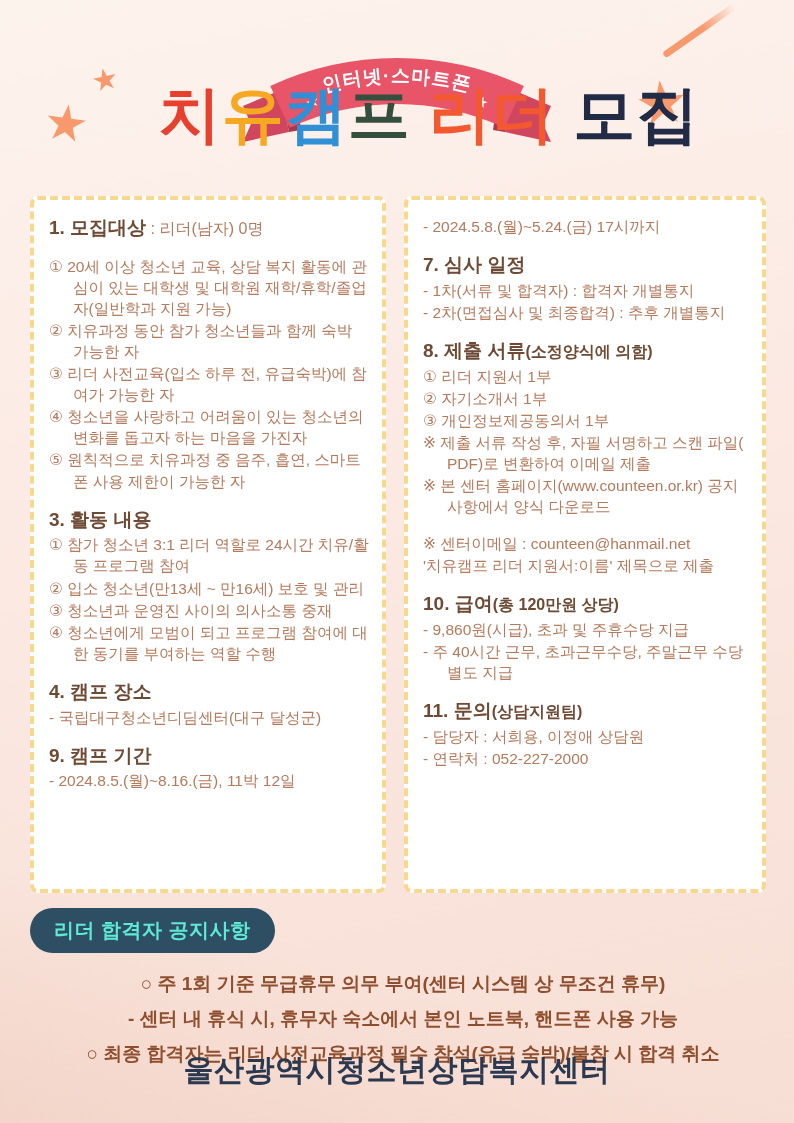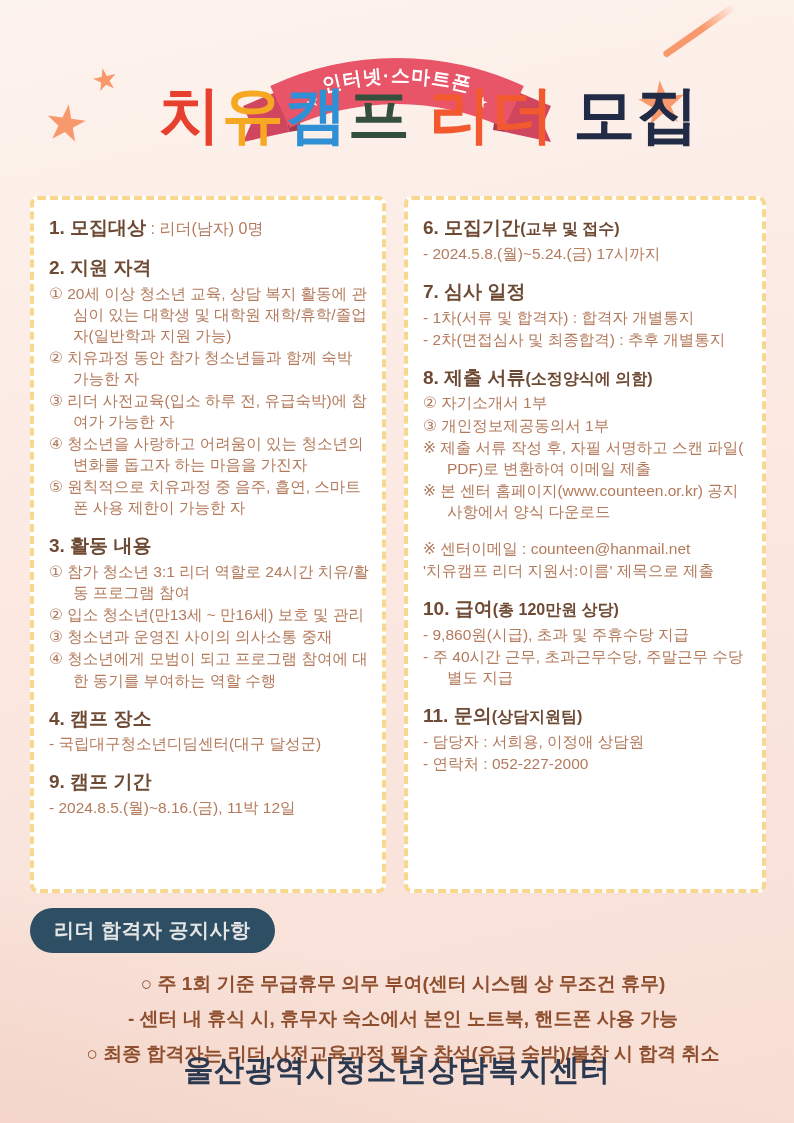--- a/index.html
+++ b/index.html
@@ -32,21 +32,21 @@
     padding:16px 12px 14px 15px;color:#b37a5c;font-size:15.5px;line-height:1.36;}
   .box-left{left:30px;width:356px;}
   .box-right{left:404px;width:362px;}
   .section{margin-bottom:16px;}
   .sec-heading{color:#6e4a34;font-weight:bold;font-size:19px;line-height:1.25;margin-bottom:3px;}
   .h-paren{font-size:16px;}
   .h-inline{color:#b37a5c;font-weight:normal;font-size:16px;}
   .sec-item{padding-left:24px;text-indent:-24px;margin-bottom:1px;}
 
   
-  .notice-badge{position:absolute;left:30px;top:908px;background:#2d4e63;color:#e5e5e5;
+  .notice-badge{position:absolute;left:30px;top:908px;background:#2d4e63;color:#5eead4;
     font-size:20px;font-weight:bold;padding:9px 24px;border-radius:26px;letter-spacing:0.5px;}
   .notice-lines{position:absolute;left:38px;top:966px;width:730px;
     color:#8f4e2d;font-size:19px;font-weight:600;line-height:1.85;text-align:center;}
   .note-line{white-space:normal;}
 
   .footer{position:absolute;left:0;top:1050px;width:794px;text-align:center;
     color:#2b3950;font-size:30px;font-weight:800;letter-spacing:0.5px;}
 </style>
 </head>
 <body>
@@ -76,21 +76,20 @@
   </svg>
 </div>
 
 <div class="title"><span class="title-char" style="color: rgb(232, 64, 47);">치</span><span class="title-char" style="color: rgb(247, 168, 35);">유</span><span class="title-char" style="color: rgb(48, 144, 214);">캠</span><span class="title-char" style="color: rgb(52, 79, 62);">프</span><span class="title-char"> </span><span class="title-char" style="color: rgb(242, 89, 46);">리</span><span class="title-char" style="color: rgb(242, 89, 46);">더</span><span class="title-char"> </span><span class="title-char" style="color: rgb(34, 43, 69);">모</span><span class="title-char" style="color: rgb(34, 43, 69);">집</span></div>
 
 <div class="box box-left">
     <div class="section">
       <div class="sec-heading"><span class="h-main">1. 모집대상</span><span class="h-inline"> : 리더(남자) 0명</span></div>
     </div>
     <div class="section">
-      <div class="sec-heading"><span class="h-main">2. 지원 자격</span></div>
       <div class="sec-item">① 20세 이상 청소년 교육, 상담 복지 활동에 관심이 있는 대학생 및 대학원 재학/휴학/졸업자(일반학과 지원 가능)</div>
       <div class="sec-item">② 치유과정 동안 참가 청소년들과 함께 숙박 가능한 자</div>
       <div class="sec-item">③ 리더 사전교육(입소 하루 전, 유급숙박)에 참여가 가능한 자</div>
       <div class="sec-item">④ 청소년을 사랑하고 어려움이 있는 청소년의 변화를 돕고자 하는 마음을 가진자</div>
       <div class="sec-item">⑤ 원칙적으로 치유과정 중 음주, 흡연, 스마트폰 사용 제한이 가능한 자</div>
     </div>
     <div class="section">
       <div class="sec-heading"><span class="h-main">3. 활동 내용</span></div>
       <div class="sec-item">① 참가 청소년 3:1 리더 역할로 24시간 치유/활동 프로그램 참여</div>
       <div class="sec-item">② 입소 청소년(만13세 ~ 만16세) 보호 및 관리</div>
@@ -102,30 +101,30 @@
       <div class="sec-item">- 국립대구청소년디딤센터(대구 달성군)</div>
     </div>
     <div class="section">
       <div class="sec-heading"><span class="h-main">9. 캠프 기간</span></div>
       <div class="sec-item">- 2024.8.5.(월)~8.16.(금), 11박 12일</div>
     </div>
   </div>
 
 <div class="box box-right">
     <div class="section">
-      <div class="sec-heading"><span class="h-main">6. 모집기간</span><span class="h-paren">(교부 및 접수)</span></div>
       <div class="sec-item">- 2024.5.8.(월)~5.24.(금) 17시까지</div>
     </div>
     <div class="section">
       <div class="sec-heading"><span class="h-main">7. 심사 일정</span></div>
       <div class="sec-item">- 1차(서류 및 합격자) : 합격자 개별통지</div>
       <div class="sec-item">- 2차(면접심사 및 최종합격) : 추후 개별통지</div>
     </div>
     <div class="section">
       <div class="sec-heading"><span class="h-main">8. 제출 서류</span><span class="h-paren">(소정양식에 의함)</span></div>
+      <div class="sec-item">① 리더 지원서 1부</div>
       <div class="sec-item">② 자기소개서 1부</div>
       <div class="sec-item">③ 개인정보제공동의서 1부</div>
       <div class="sec-item">※ 제출 서류 작성 후, 자필 서명하고 스캔 파일( PDF)로 변환하여 이메일 제출</div>
       <div class="sec-item">※ 본 센터 홈페이지(www.counteen.or.kr) 공지사항에서 양식 다운로드</div>
     </div>
     <div class="section">
       <div class="sec-item">※ 센터이메일 : counteen@hanmail.net</div>
       <div class="sec-item">'치유캠프 리더 지원서:이름' 제목으로 제출</div>
     </div>
     <div class="section">

